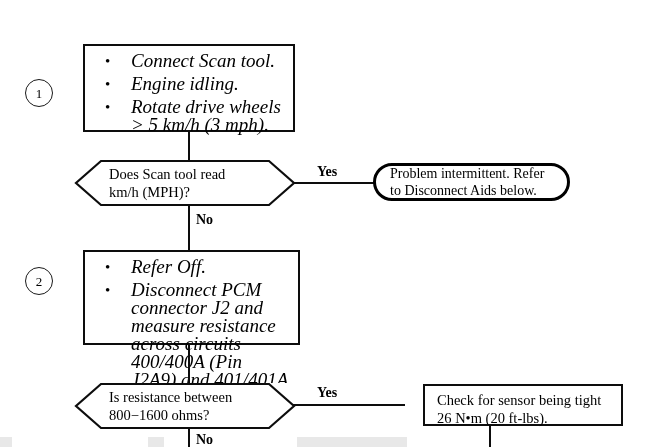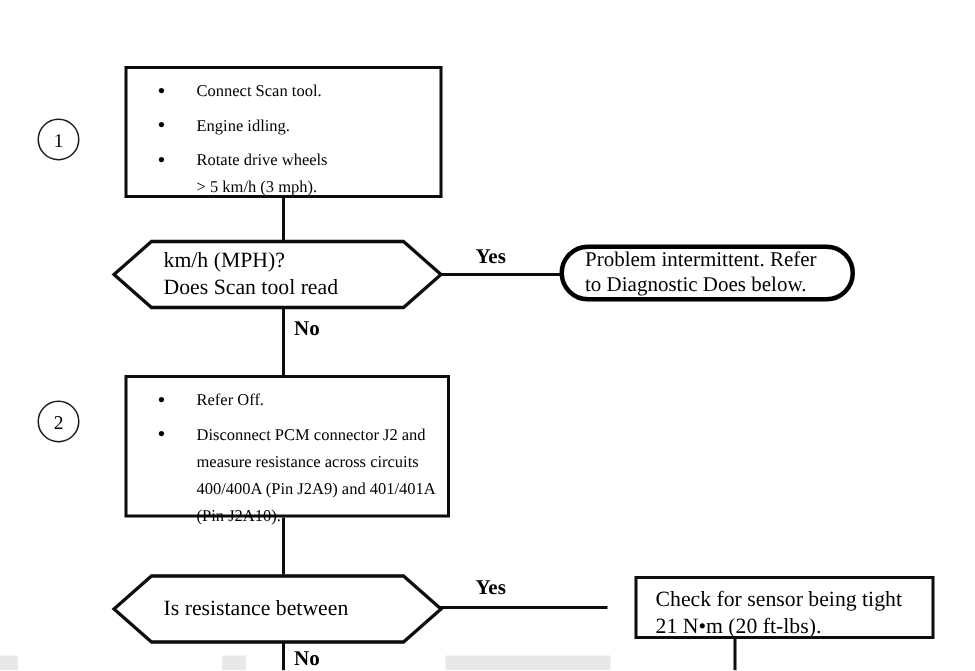--- a/index.html
+++ b/index.html
@@ -49,22 +49,23 @@
   .bullet-dot {
     flex: 0 0 auto;
     width: 26px;
     font-size: 15px;
     line-height: 18px;
     text-align: left;
     padding-left: 10px;
   }
   .bullet-text {
     flex: 1 1 auto;
-    font-size: 11px;
-    line-height: 18px;
+    font-size: 19px;
+    line-height: 18px;
+    font-style: italic;
   }
 
   
   .hex {
     position: absolute;
     background: #ffffff;
   }
   .hex svg {
     position: absolute;
     left: 0;
@@ -157,32 +158,32 @@
     </div>
   </div>
 
   <div class="conn-v" style="left:188px; top:132px; height:30px;"></div>
 
   <div class="hex" style="left:75px; top:160px; width:220px; height:46px;">
     <svg width="220" height="46" viewBox="0 0 220 46" aria-hidden="true">
       <polygon points="26,1 194,1 219,23 194,45 26,45 1,23" fill="#ffffff" stroke="#0d0d0d" stroke-width="2.2"></polygon>
     </svg>
     <div class="hex-label">
+      <div>Does Scan tool read</div>
       <div>km/h (MPH)?</div>
-      <div>Does Scan tool read</div>
     </div>
   </div>
 
   <div class="conn-h" style="left:293px; top:182px; width:83px;"></div>
   <div class="edge-label" style="left:317px; top:164px;">Yes</div>
 
   <div class="oval" style="left:373px; top:163px; width:197px; height:38px;">
     <div class="oval-label">
       <div>Problem intermittent. Refer</div>
-      <div>to Diagnostic Does below.</div>
+      <div>to Disconnect Aids below.</div>
     </div>
   </div>
 
   <div class="conn-v" style="left:188px; top:205px; height:45px;"></div>
   <div class="edge-label" style="left:196px; top:212px;">No</div>
 
   <div class="step-circle" style="left:25px; top:267px; width:26px; height:26px;">
     <span>2</span>
   </div>
 
@@ -200,30 +201,31 @@
   </div>
 
   <div class="conn-v" style="left:188px; top:345px; height:40px;"></div>
 
   <div class="hex" style="left:75px; top:383px; width:220px; height:46px;">
     <svg width="220" height="46" viewBox="0 0 220 46" aria-hidden="true">
       <polygon points="26,1 194,1 219,23 194,45 26,45 1,23" fill="#ffffff" stroke="#0d0d0d" stroke-width="2.2"></polygon>
     </svg>
     <div class="hex-label">
       <div>Is resistance between</div>
+      <div>800−1600 ohms?</div>
     </div>
   </div>
 
   <div class="conn-h" style="left:293px; top:404px; width:112px;"></div>
   <div class="edge-label" style="left:317px; top:385px;">Yes</div>
 
   <div class="proc-box" style="left:423px; top:384px; width:200px; height:42px;">
     <div class="text-box-inner">
       <div>Check for sensor being tight</div>
-      <div>21 N•m (20 ft-lbs).</div>
+      <div>26 N•m (20 ft-lbs).</div>
     </div>
   </div>
 
   <div class="conn-v" style="left:489px; top:426px; height:21px;"></div>
 
   <div class="conn-v" style="left:188px; top:428px; height:19px;"></div>
   <div class="edge-label" style="left:196px; top:432px;">No</div>
 
   <div class="artifact" style="left:0px; top:437px; width:12px; height:10px;"></div>
   <div class="artifact" style="left:148px; top:437px; width:16px; height:10px;"></div>

